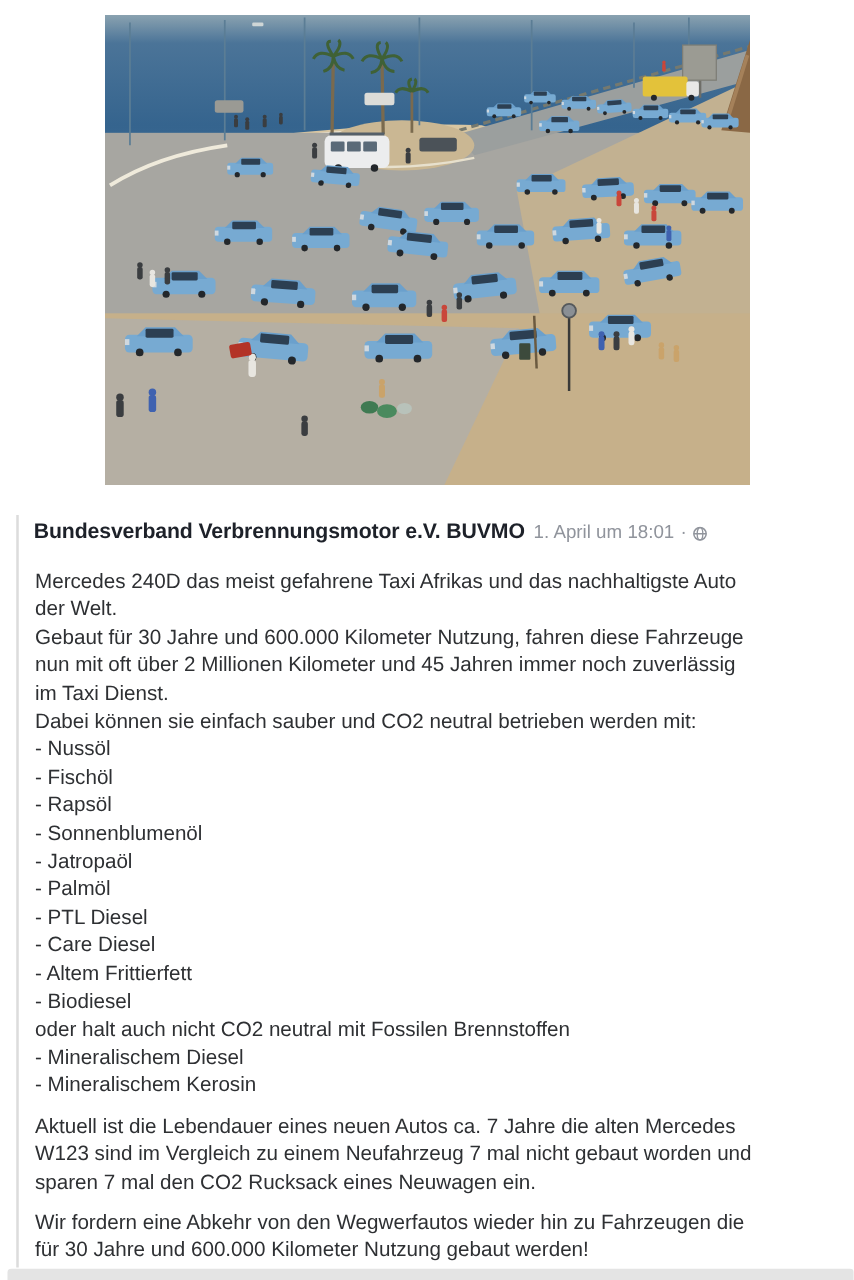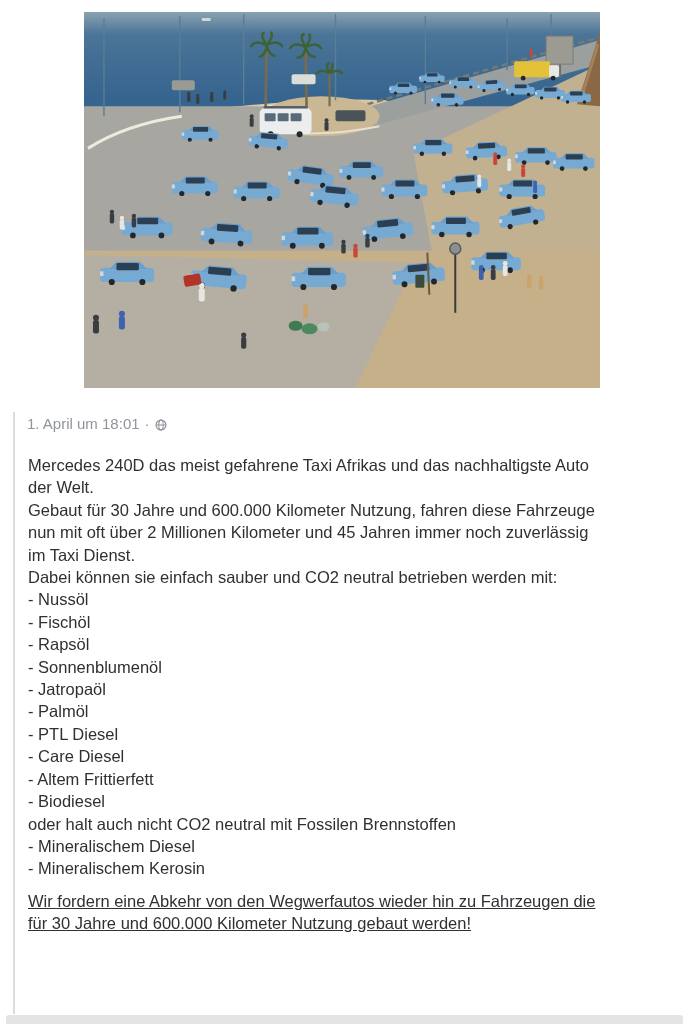--- a/index.html
+++ b/index.html
@@ -31,21 +31,21 @@
     display:flex;align-items:center;gap:5px;text-align:right;
   }
   .globe{width:12px;height:12px;color:var(--timestamp_text,#90949c);position:relative;top:1px;}
   .post-body{
     position:absolute;left:28px;top:454px;width:645px;
     font-size:16.5px;line-height:22.4px;color:var(--body_text,#2e3033);
   }
   .post-body p{
     margin:0 0 10px 0;white-space:pre-line;
   }
-  .post-body p:last-child{margin-bottom:0;text-decoration:underline;}
+  .post-body p:last-child{margin-bottom:0;}
   .bottom-band{
     position:absolute;left:6px;top:1015px;width:677px;height:9px;
     background:#e4e4e4;border-radius:3px 3px 0 0;
   }
 </style>
 </head>
 <body>
 
 <div class="photo-wrap" title="Dutzende hellblaue Mercedes W123 Taxis auf einem sandigen Parkplatz an einer Küstenstraße mit Palmen, Kreisverkehr und Meer im Hintergrund">
   <svg viewBox="0 0 517 375" preserveAspectRatio="none">
@@ -230,20 +230,21 @@
     <rect x="100" y="262" width="17" height="11" rx="2" fill="#b33327" transform="rotate(-10 108 267)"></rect>
     <ellipse cx="212" cy="313" rx="7" ry="5" fill="#3f7a52"></ellipse>
     <ellipse cx="226" cy="316" rx="8" ry="5.5" fill="#4a8a5e"></ellipse>
     <ellipse cx="240" cy="314" rx="6" ry="4.5" fill="#b8c2ba"></ellipse>
   </svg>
 </div>
 
 <div class="left-rule"></div>
 
 <div class="post-header">
+  <span class="author">Bundesverband Verbrennungsmotor e.V. BUVMO</span>
   <span class="meta">
     <span>1. April um 18:01</span>
     <span>·</span>
     <svg class="globe" viewBox="0 0 16 16">
       <circle cx="8" cy="8" r="6.6" fill="none" stroke="currentColor" stroke-width="1.6"></circle>
       <ellipse cx="8" cy="8" rx="3" ry="6.6" fill="none" stroke="currentColor" stroke-width="1.4"></ellipse>
       <line x1="1.4" y1="8" x2="14.6" y2="8" stroke="currentColor" stroke-width="1.4"></line>
     </svg>
   </span>
 </div>
@@ -261,17 +262,20 @@
 - Sonnenblumenöl
 - Jatropaöl
 - Palmöl
 - PTL Diesel
 - Care Diesel
 - Altem Frittierfett
 - Biodiesel
 oder halt auch nicht CO2 neutral mit Fossilen Brennstoffen
 - Mineralischem Diesel
 - Mineralischem Kerosin</p>
+  <p>Aktuell ist die Lebendauer eines neuen Autos ca. 7 Jahre die alten Mercedes
+W123 sind im Vergleich zu einem Neufahrzeug 7 mal nicht gebaut worden und
+sparen 7 mal den CO2 Rucksack eines Neuwagen ein.</p>
   <p>Wir fordern eine Abkehr von den Wegwerfautos wieder hin zu Fahrzeugen die
 für 30 Jahre und 600.000 Kilometer Nutzung gebaut werden!</p>
 </div>
 
 <div class="bottom-band"></div>
 
 </body></html>

